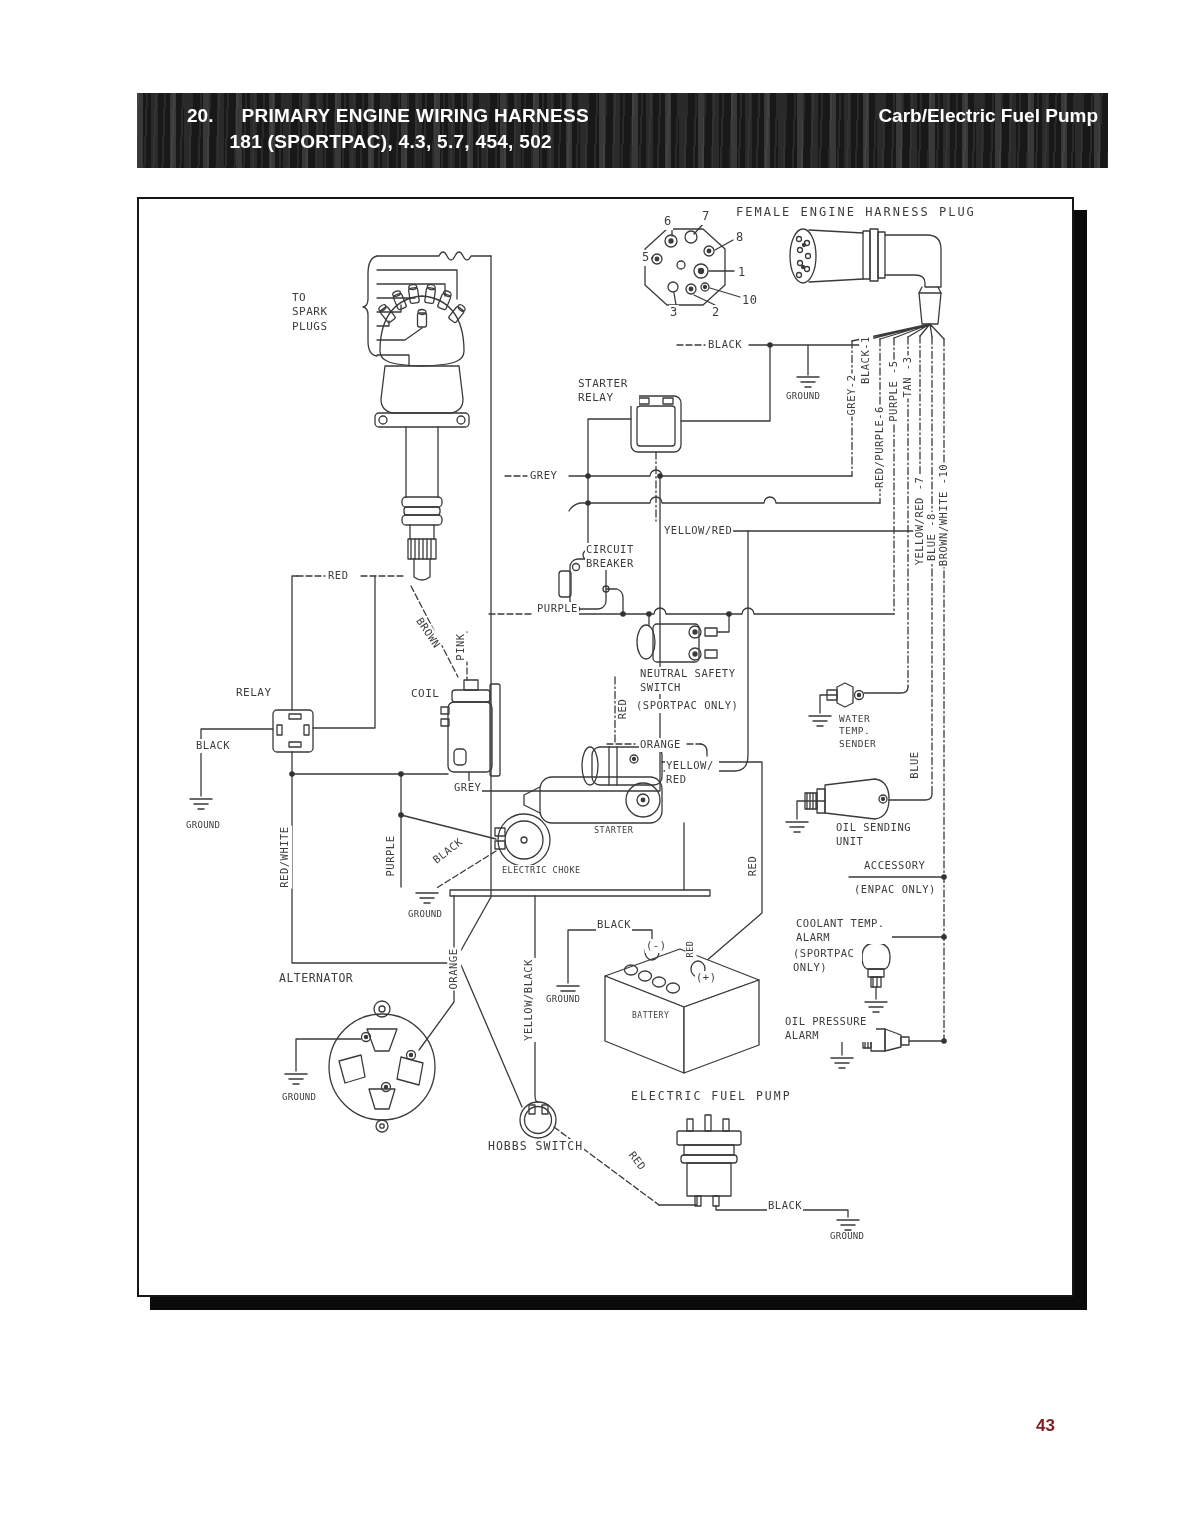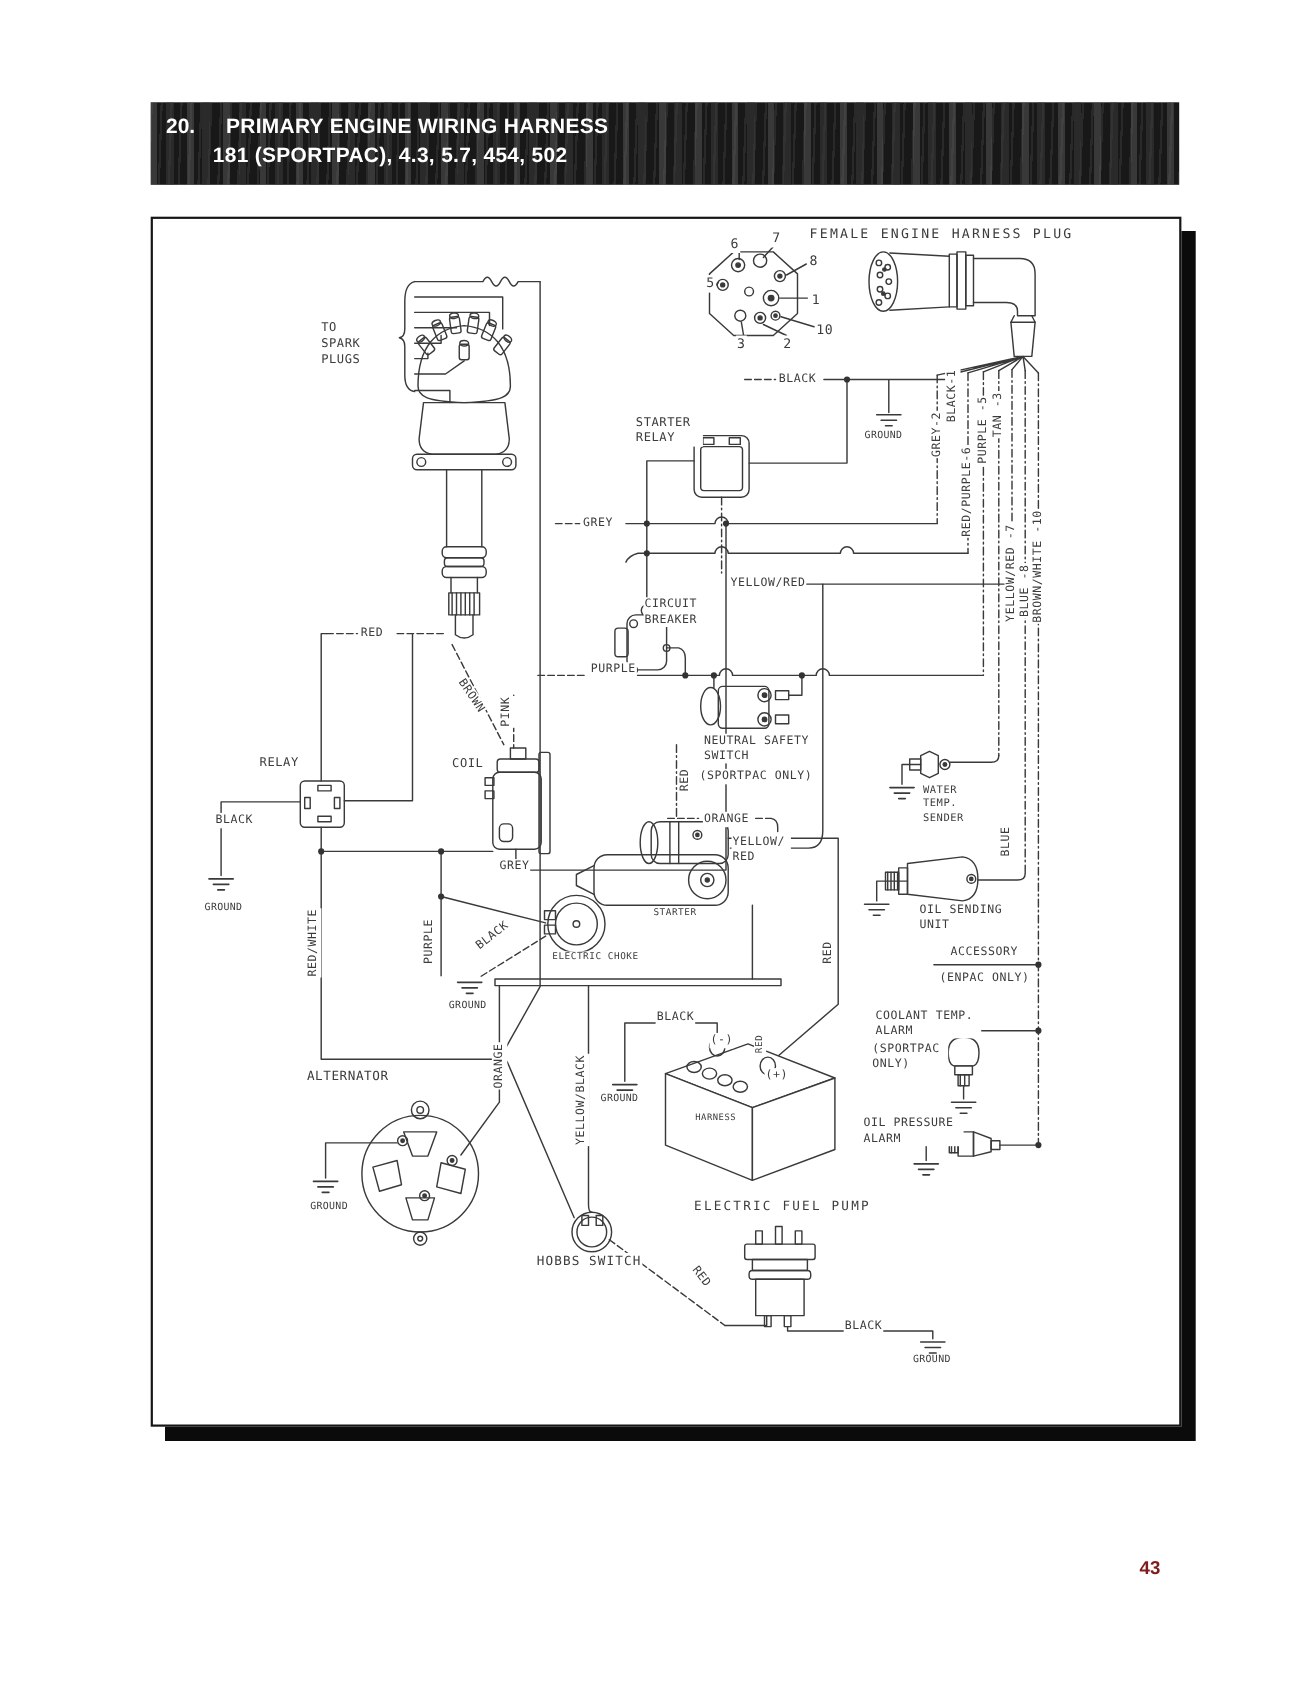--- a/index.html
+++ b/index.html
@@ -5,21 +5,21 @@
   html,body{margin:0;padding:0;background:#fff;}
   #page{position:relative;width:1184px;height:1538px;background:#fff;overflow:hidden;
         font-family:"DejaVu Sans Mono",monospace;}
   
   #hdr{position:absolute;left:137px;top:93px;width:935px;height:75px;
        background-color:#181818;
        background-image:
          repeating-linear-gradient(90deg, rgba(95,95,95,.45) 0 6px, rgba(0,0,0,0) 6px 14px, rgba(60,60,60,.5) 14px 21px, rgba(0,0,0,0) 21px 33px),
          repeating-linear-gradient(92deg, rgba(120,120,120,.18) 0 2px, transparent 2px 9px);
        color:#fff;display:flex;justify-content:space-between;align-items:flex-start;
-       font-family:"Liberation Sans",sans-serif;font-weight:bold;}
+       font-family:"Liberation Sans",sans-serif;font-weight:bold;padding-left:36px;}
   #hdr .left{display:flex;padding:12px 0 0 14px;}
   #hdr .num{font-size:19px;margin-right:16px;}
   #hdr .l1{font-size:19px;letter-spacing:.3px;margin-left:12px;}
   #hdr .l2{font-size:19px;letter-spacing:.3px;margin-top:4px;}
   #hdr .right{font-size:19px;padding:12px 10px 0 0;}
   
   #box{position:absolute;left:137px;top:197px;width:933px;height:1096px;background:#fff;
        border:2px solid #161616;box-shadow:13px 13px 0 #0b0b0b;}
   #dsvg{position:absolute;left:0;top:0;z-index:1;}
   .lbl{position:absolute;font:10.5px "DejaVu Sans Mono",monospace;color:#3c3c3c;
@@ -42,20 +42,21 @@
 <div id="page">
 
   <div id="hdr">
     <div class="left">
       <span class="num">20.</span>
       <div>
         <div class="l1">PRIMARY ENGINE WIRING HARNESS</div>
         <div class="l2">181 (SPORTPAC), 4.3, 5.7, 454, 502</div>
       </div>
     </div>
+    <div class="right">Carb/Electric Fuel Pump</div>
   </div>
 
   <div id="box">
 
     <svg id="dsvg" width="933" height="1096" viewBox="0 0 933 1096">
       <defs>
         <g id="gsym" stroke="#3a3a3a" stroke-width="1.5">
           <path d="M-11,0H11 M-7,5H7 M-3,10H3"></path>
         </g>
       </defs>
@@ -407,21 +408,21 @@
     <div class="lbl rot" style="left:146px;top:658px">RED/WHITE</div>
     <div class="lbl rot" style="left:315px;top:770px">ORANGE</div>
     <div class="lbl rot" style="left:390px;top:801px">YELLOW/BLACK</div>
     <div class="lbl gnd nw" style="left:406px;top:795px">GROUND</div>
     <div class="lbl gnd nw" style="left:142px;top:893px">GROUND</div>
 
     <div class="lbl nw" style="left:457px;top:719px">BLACK</div>
     <div class="lbl nw" style="left:506px;top:740px">(-)</div>
     <div class="lbl nw" style="left:556px;top:772px">(+)</div>
     <div class="lbl rot sm" style="left:552px;top:750px">RED</div>
-    <div class="lbl nw" style="left:492px;top:812px;font-size:8px;background:transparent">HARNESS</div>
+    <div class="lbl nw" style="left:492px;top:812px;font-size:8px;background:transparent">BATTERY</div>
     <div class="lbl rot" style="left:614px;top:667px">RED</div>
 
     <div class="lbl nw" style="left:348px;top:940px;font-size:11.5px;letter-spacing:1px">HOBBS SWITCH</div>
     <div class="lbl nw" style="left:491px;top:890px;font-size:11.5px;letter-spacing:2px">ELECTRIC FUEL PUMP</div>
     <div class="lbl d52" style="left:498px;top:962px">RED</div>
     <div class="lbl nw" style="left:628px;top:1000px">BLACK</div>
     <div class="lbl gnd nw" style="left:690px;top:1032px">GROUND</div>
   </div>
 
   <div id="pgnum">43</div>

